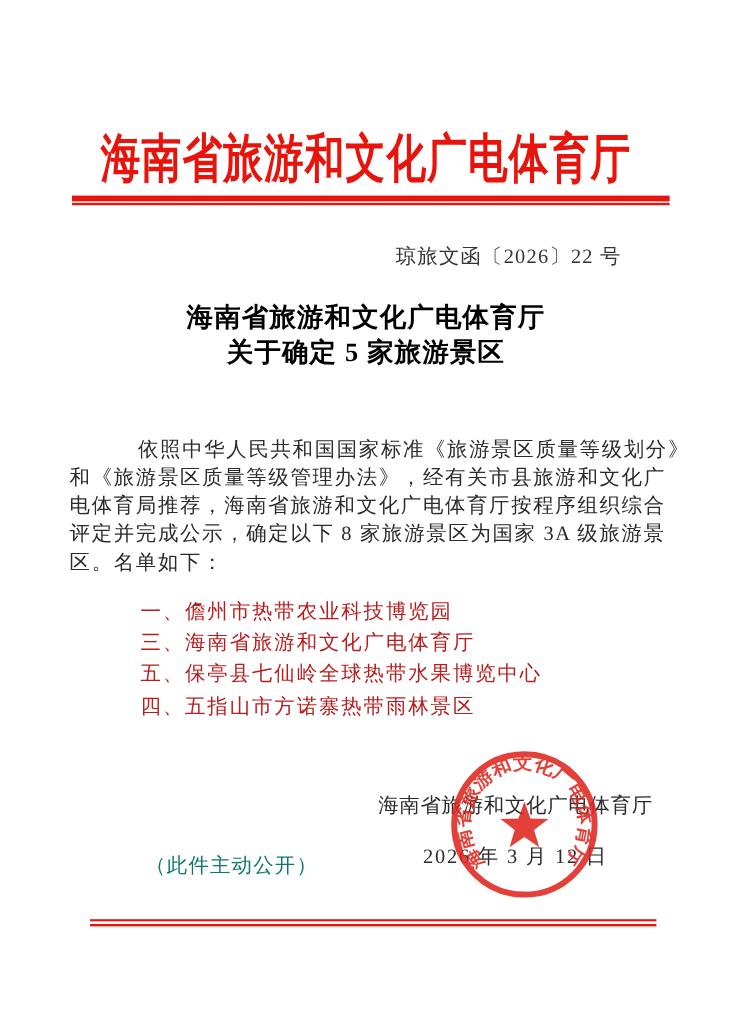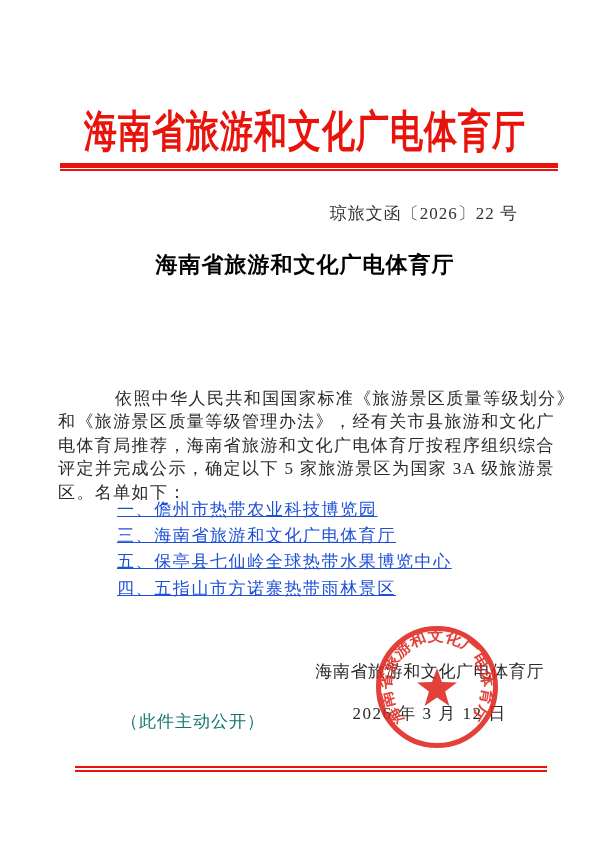--- a/index.html
+++ b/index.html
@@ -38,27 +38,26 @@
     line-height:28.5px;letter-spacing:1px;
   }
   .doc-title div{white-space:nowrap;}
   
   .body-text{
     position:absolute;top:363px;left:58px;width:502px;
     font-size:17px;line-height:23.4px;letter-spacing:1.4px;
     color:#2a2a2a;
   }
   .body-line{white-space:nowrap;}
-  .body-line.indent{text-indent:57px;margin-top:24px;}
+  .body-line.indent{text-indent:57px;}
   
   .list{
     position:absolute;top:497px;left:117px;
     font-size:17px;line-height:26.2px;letter-spacing:1.6px;
-    color:#1d4ed8;
-    text-decoration:underline;
+    color:#b91c1c;
   }
   .list-item{white-space:nowrap;}
   
   .signature{
     position:absolute;top:660px;right:66px;
     text-align:center;font-size:17px;color:#2a2a2a;z-index:1;
   }
   .signature .agency{letter-spacing:0.6px;white-space:nowrap;}
   .signature .date{margin-top:19px;letter-spacing:1.5px;white-space:nowrap;}
   
@@ -87,27 +86,28 @@
   <div class="header-rule">
     <div class="thick"></div>
     <div class="gap"></div>
     <div class="thin"></div>
   </div>
 
   <div class="doc-number">琼旅文函〔2026〕22 号</div>
 
   <div class="doc-title">
     <div>海南省旅游和文化广电体育厅</div>
+    <div>关于确定 5 家旅游景区</div>
   </div>
 
   <div class="body-text">
     <div class="body-line indent">依照中华人民共和国国家标准《旅游景区质量等级划分》</div>
     <div class="body-line">和《旅游景区质量等级管理办法》，经有关市县旅游和文化广</div>
     <div class="body-line">电体育局推荐，海南省旅游和文化广电体育厅按程序组织综合</div>
-    <div class="body-line">评定并完成公示，确定以下 5 家旅游景区为国家 3A 级旅游景</div>
+    <div class="body-line">评定并完成公示，确定以下 8 家旅游景区为国家 3A 级旅游景</div>
     <div class="body-line">区。名单如下：</div>
   </div>
 
   <div class="list">
     <div class="list-item">一、儋州市热带农业科技博览园</div>
     <div class="list-item">三、海南省旅游和文化广电体育厅</div>
     <div class="list-item">五、保亭县七仙岭全球热带水果博览中心</div>
     <div class="list-item">四、五指山市方诺寨热带雨林景区</div>
   </div>
 

